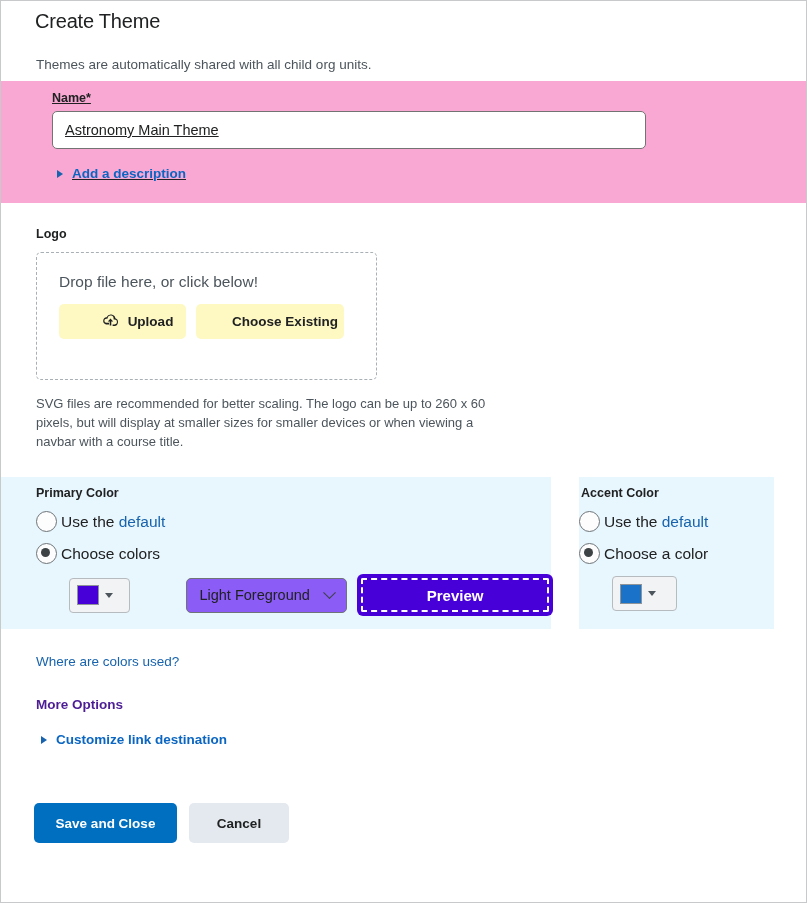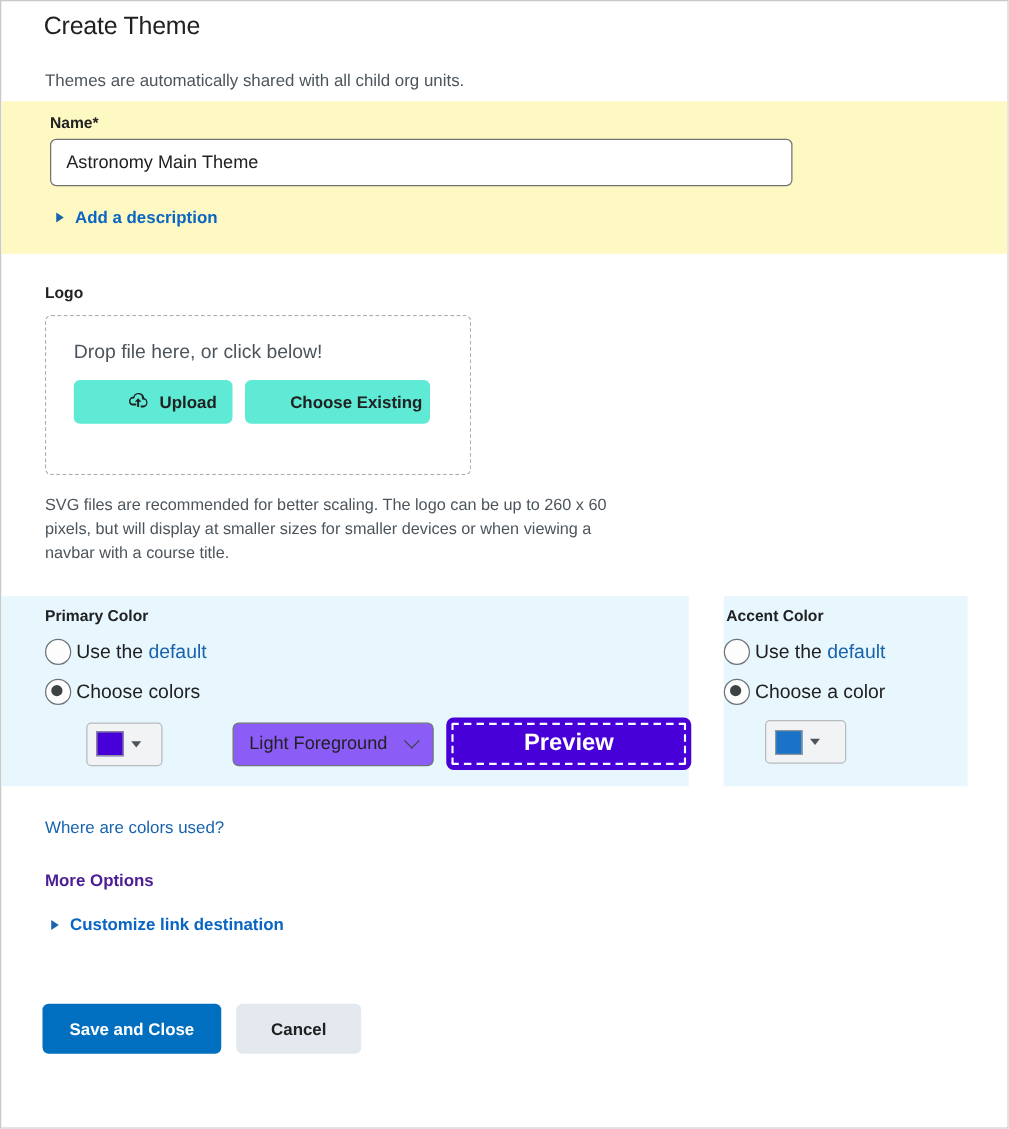--- a/index.html
+++ b/index.html
@@ -29,23 +29,24 @@
   }
 
   .intro {
     font-size: 13.5px;
     color: #4c555c;
     margin: 24px 0 0 35px;
   }
 
   
   .tint-block {
-    background: #fef9c3;
+    background: #f9a8d4;
     margin-top: 9px;
-    padding: 6px 0 22px 4px;
+    padding: 6px 0 22px 16px;
+    text-decoration: underline;
   }
   .field-label {
     font-size: 12.5px;
     font-weight: bold;
     color: #202122;
     margin: 4px 0 6px 35px;
   }
   .field-label .req { font-weight: bold; }
 
   .name-input {
@@ -95,21 +96,21 @@
     border-radius: 5px;
     padding: 20px 0 0 22px;
   }
   .dz-text {
     font-size: 15.5px;
     color: #4c555c;
     margin-bottom: 13px;
   }
   .dz-buttons { display: flex; gap: 10px; }
   .btn-grey {
-    background: #5eead4;
+    background: #fef9c3;
     border: none;
     border-radius: 5px;
     height: 35px;
     font-family: "Liberation Sans", sans-serif;
     font-size: 13.5px;
     font-weight: bold;
     color: #202122;
     cursor: pointer;
     display: flex;
     align-items: center;
@@ -233,21 +234,21 @@
     transform: rotate(45deg) translate(-2px,-2px);
   }
 
   .preview-btn {
     width: 204px; height: 38px;
     background: #4800d8;
     border: none;
     border-radius: 4px;
     color: #ffffff;
     font-family: "Liberation Sans", sans-serif;
-    font-size: 19px;
+    font-size: 15px;
     font-weight: bold;
     cursor: pointer;
     outline: 2px dashed #ffffff;
     outline-offset: -4px;
     box-shadow: 0 0 0 2px #4800d8;
   }
 
   .where-link {
     margin: 17px 0 0 35px;
     font-size: 13.5px;

